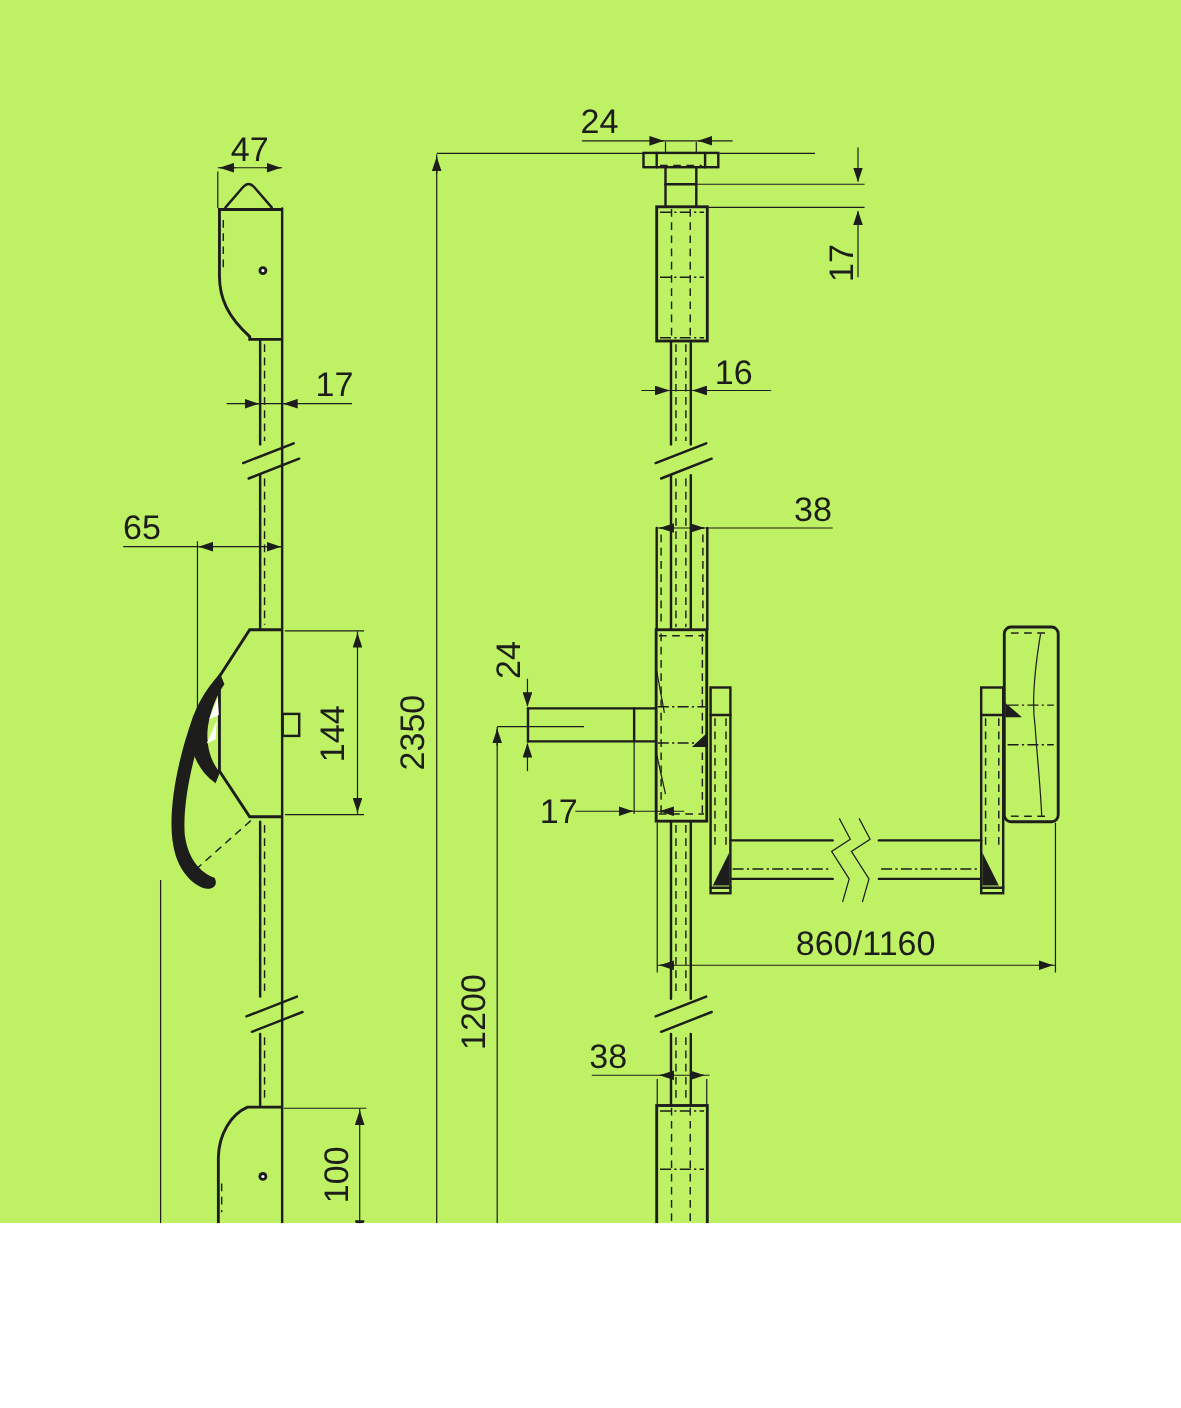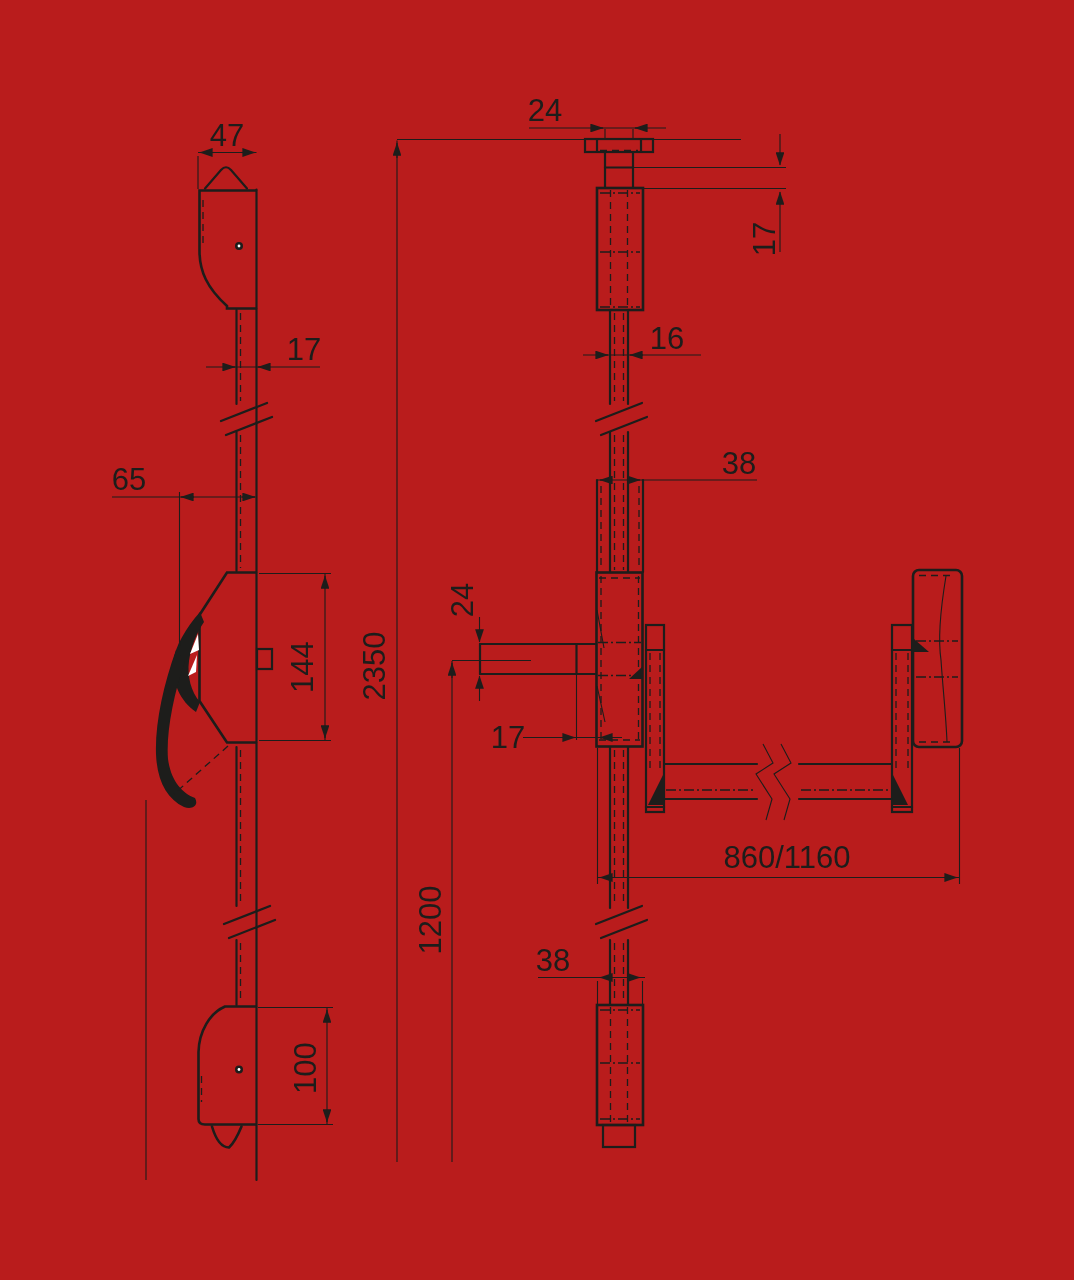--- a/index.html
+++ b/index.html
@@ -1,16 +1,16 @@
 <!DOCTYPE html>
 <html><head>
 <meta charset="utf-8">
 <style>
   html,body{margin:0;padding:0;background:#ffffff;}
-  .stage{position:relative;width:1074px;height:1280px;background:#b91c1c;overflow:hidden;}
+  .stage{position:relative;width:1074px;height:1112px;background:#bef264;overflow:hidden;}
   svg{display:block;}
   svg text{
     font-family:"Liberation Sans","DejaVu Sans",sans-serif;
     font-size:31px;
     fill:#1d1d1b;
   }
   .ln  {stroke:#1d1d1b;stroke-width:2.2;fill:none;stroke-linecap:round;}
   .hv  {stroke:#1d1d1b;stroke-width:2.6;fill:none;stroke-linecap:round;}
   .thin{stroke:#1d1d1b;stroke-width:1.1;fill:none;}
   .dsh {stroke:#1d1d1b;stroke-width:1.3;fill:none;stroke-dasharray:7 5;}

